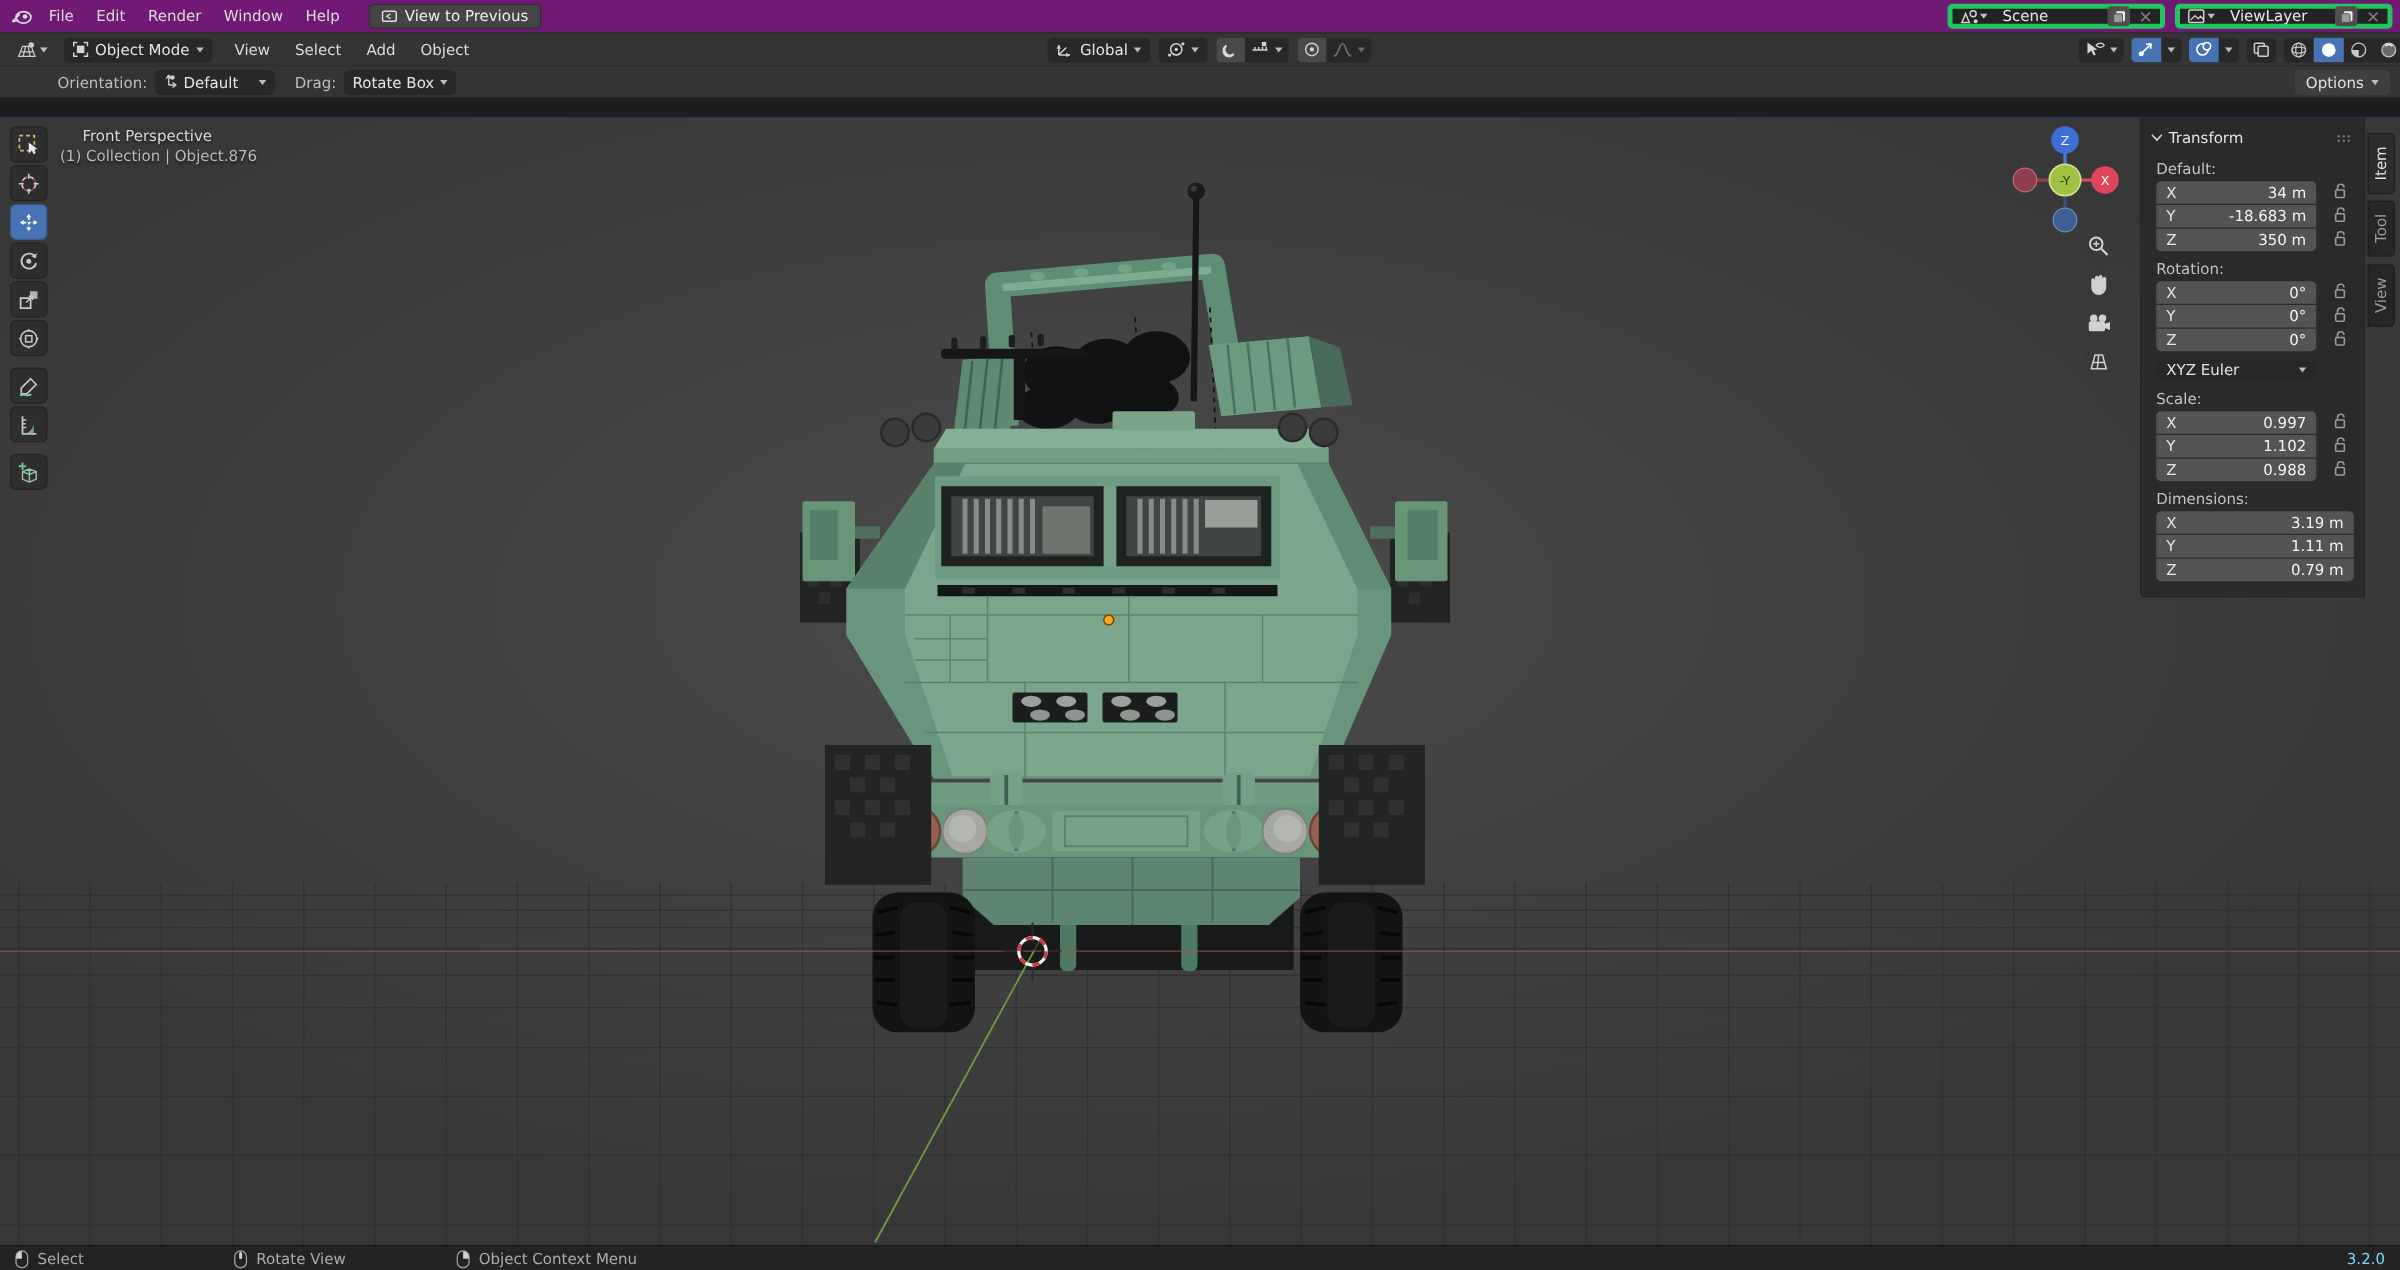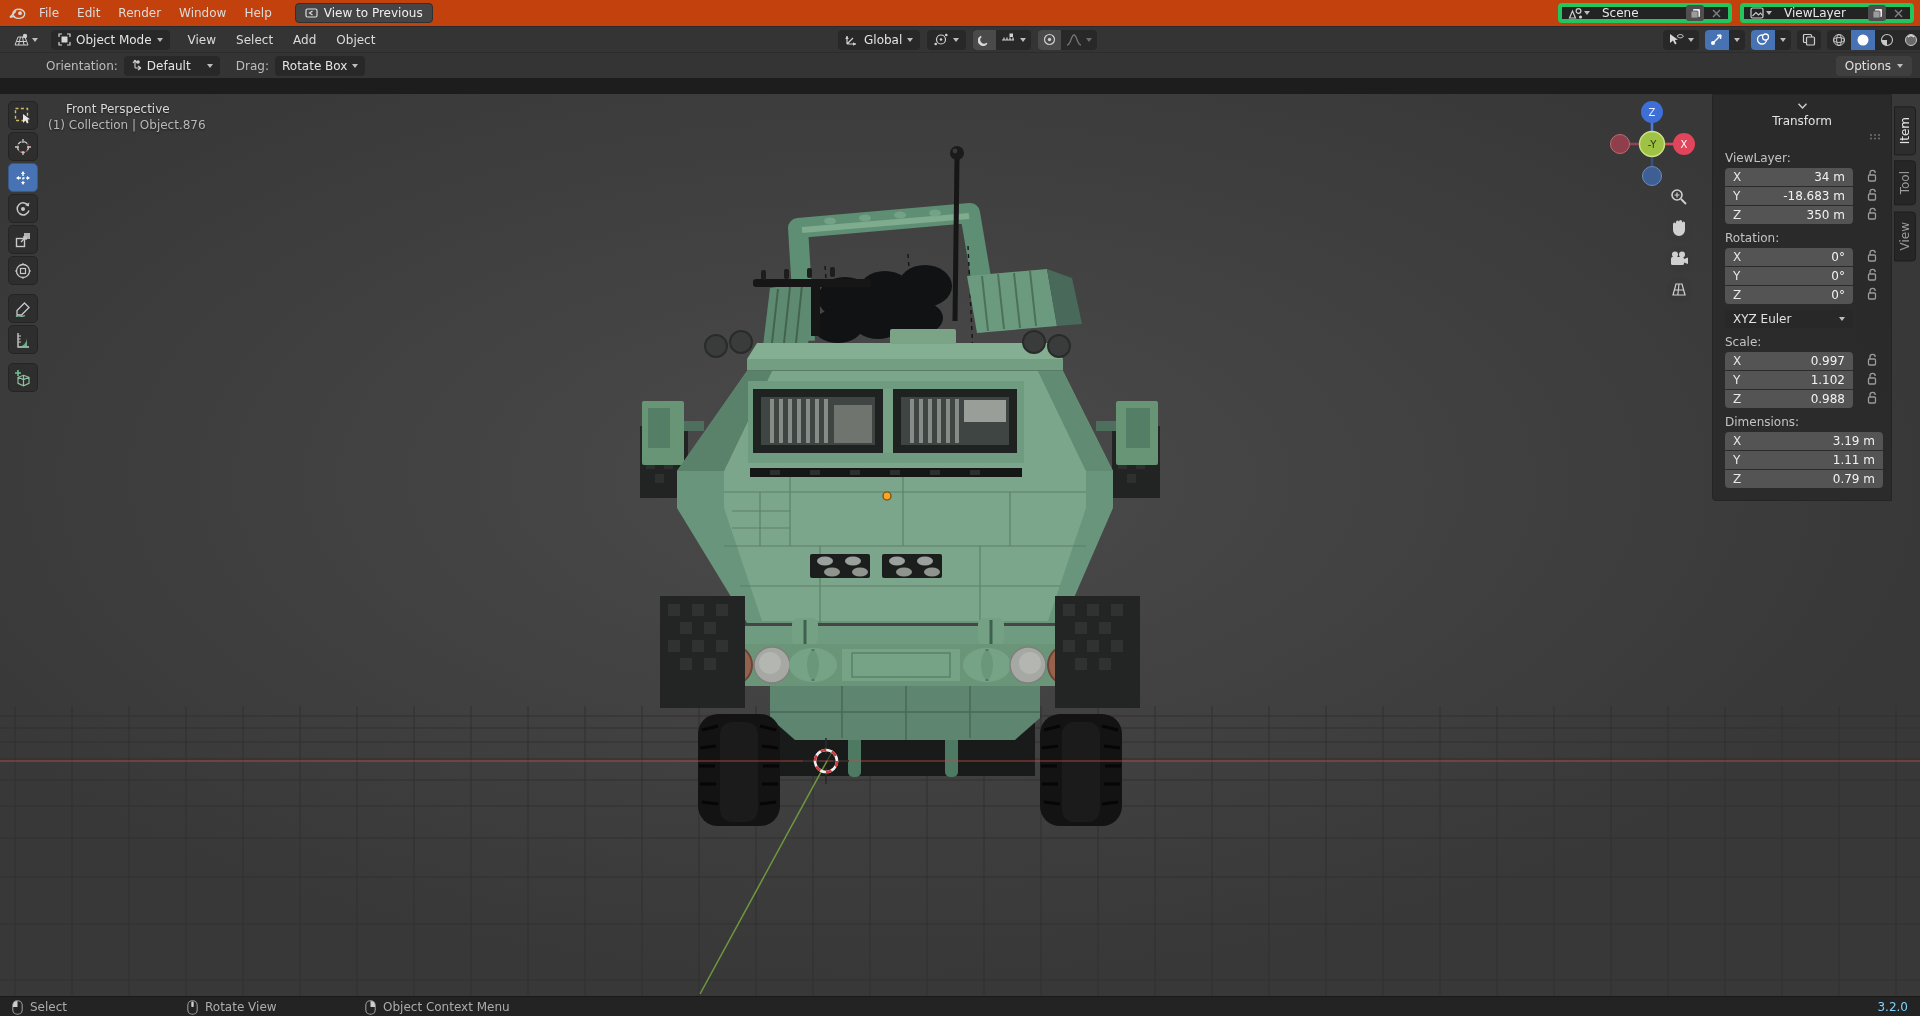--- a/index.html
+++ b/index.html
@@ -1,21 +1,21 @@
 <!DOCTYPE html>
 <html><head>
 <meta charset="utf-8">
 <style>
   * { margin:0; padding:0; box-sizing:border-box; }
   html,body { width:1920px; height:1016px; overflow:hidden; background:#1d1d1d;
     font-family:"DejaVu Sans", sans-serif; font-size:12px; color:#d6d6d6; }
   .app { width:1920px; height:1016px; display:flex; flex-direction:column; }
 
   
-  .topbar { height:26px; background:#c2410c; display:flex; align-items:center; padding:0 6px; flex:0 0 26px; }
+  .topbar { height:26px; background:#701a75; display:flex; align-items:center; padding:0 6px; flex:0 0 26px; }
   .menu-item { padding:0 9px; color:#dcdcdc; height:20px; line-height:20px; border-radius:3px; cursor:default; }
   .logo { width:22px; height:18px; display:flex; align-items:center; justify-content:center; margin-right:2px; }
   .back-btn { display:inline-flex; align-items:center; gap:6px; background:#454545; border:1px solid #303030;
     border-radius:4px; height:20px; padding:0 9px; margin-left:14px; color:#efefef; }
   .topbar-right { margin-left:auto; display:flex; gap:8px; align-items:center; }
   .idblock { display:inline-flex; align-items:center; background:#232323; border:4px solid #22c55e; border-radius:4px; height:20px; }
   .idblock .icon-seg { display:flex; align-items:center; padding:0 4px 0 6px; }
   .idblock .txt { padding:0 8px; color:#e8e8e8; min-width:92px; }
   .mini-btn { width:18px; height:16px; background:#4f4f4f; border-radius:3px; display:flex; align-items:center; justify-content:center; margin-right:3px; }
   .x-btn { width:18px; height:16px; display:flex; align-items:center; justify-content:center; margin-right:3px; opacity:.55; }
@@ -42,21 +42,21 @@
   
   .toolcol { position:absolute; left:8px; top:7px; width:32px; display:flex; flex-direction:column; gap:2px; }
   .toolcol .spacer { height:5px; }
   .tbtn { width:30px; height:29px; background:#2e2e2e; border:1px solid #242424; border-radius:5px;
     display:flex; align-items:center; justify-content:center; }
   .tbtn.active { background:#4772b3; border-color:#38598c; }
 
   
   .npanel { position:absolute; right:28px; top:0; width:180px; background:rgba(42,42,42,.97);
     border:1px solid #242424; border-radius:0 0 0 4px; padding:6px 0 10px 0; }
-  .npanel-header { display:flex; align-items:center; padding:2px 8px 6px 8px; color:#e3e3e3; gap:5px;flex-direction:column; }
+  .npanel-header { display:flex; align-items:center; padding:2px 8px 6px 8px; color:#e3e3e3; gap:5px; }
   .grip { margin-left:auto; opacity:.5; }
   .sect-label { color:#c3c3c3; padding:5px 12px 3px 12px; }
   .fgroup { margin:0 0 2px 12px; width:128px; display:flex; flex-direction:column; gap:1px; }
   .fgroup.wide { width:158px; }
   .frow { position:relative; }
   .field { height:18px; background:#545454; display:flex; align-items:center; padding:0 8px; color:#f2f2f2; }
   .fgroup .frow:first-child .field { border-radius:4px 4px 0 0; }
   .fgroup .frow:last-child .field { border-radius:0 0 4px 4px; }
   .field .ax { width:20px; color:#e6e6e6; }
   .field .val { margin-left:auto; }
@@ -765,21 +765,21 @@
               <circle cx="2" cy="2" r="1"></circle>
               <circle cx="6" cy="2" r="1"></circle>
               <circle cx="10" cy="2" r="1"></circle>
               <circle cx="2" cy="5.5" r="1"></circle>
               <circle cx="6" cy="5.5" r="1"></circle>
               <circle cx="10" cy="5.5" r="1"></circle>
             </g>
           </svg>
       </div>
 
-      <div class="sect-label">ViewLayer:</div>
+      <div class="sect-label">Default:</div>
       <div class="fgroup">
         <div class="frow">
             <div class="field">
               <span class="ax">X</span>
               <span class="val">34 m</span>
             </div>
           <span class="lockcol"><svg width="13" height="14" viewBox="0 0 13 14">
                 <path d="M4,6 V4 a2.6,2.6 0 0 1 5.2,0" fill="none" stroke="#9a9a9a" stroke-width="1.3"></path>
                 <rect x="2.5" y="6" width="7" height="6" rx="1" fill="none" stroke="#9a9a9a" stroke-width="1.3"></rect>
               </svg></span>

